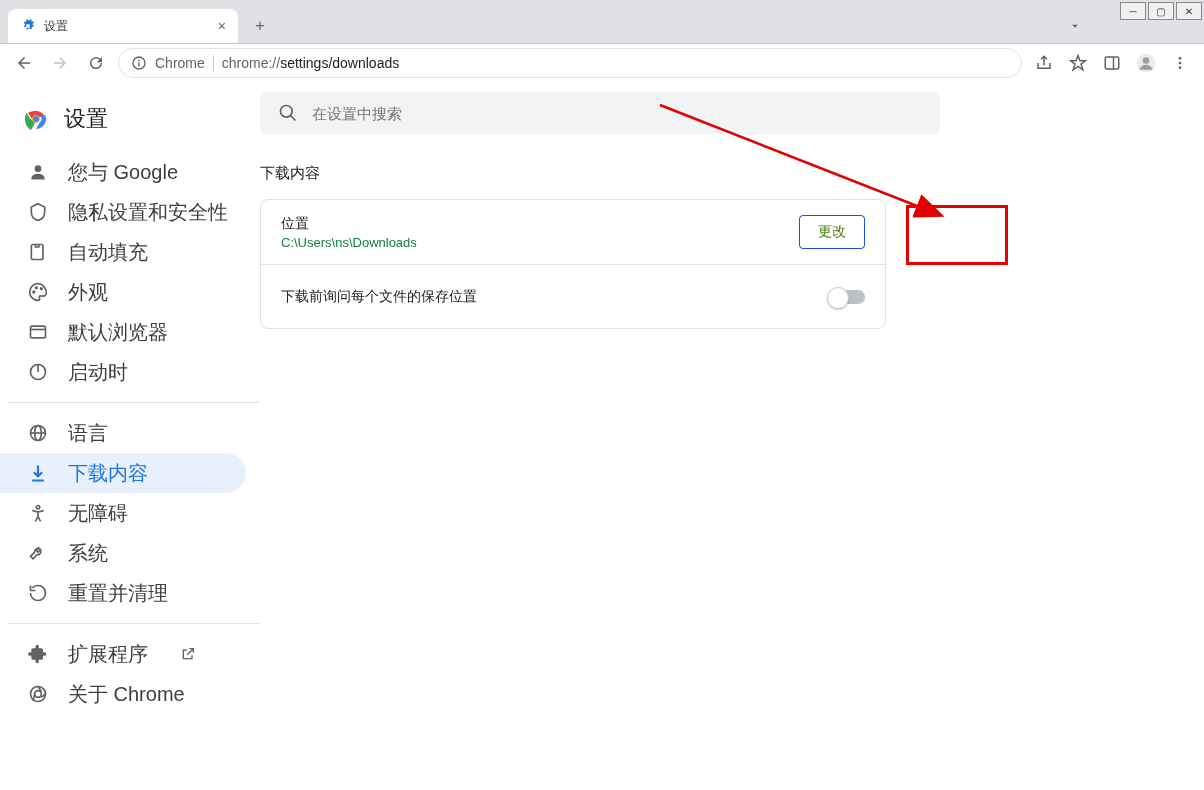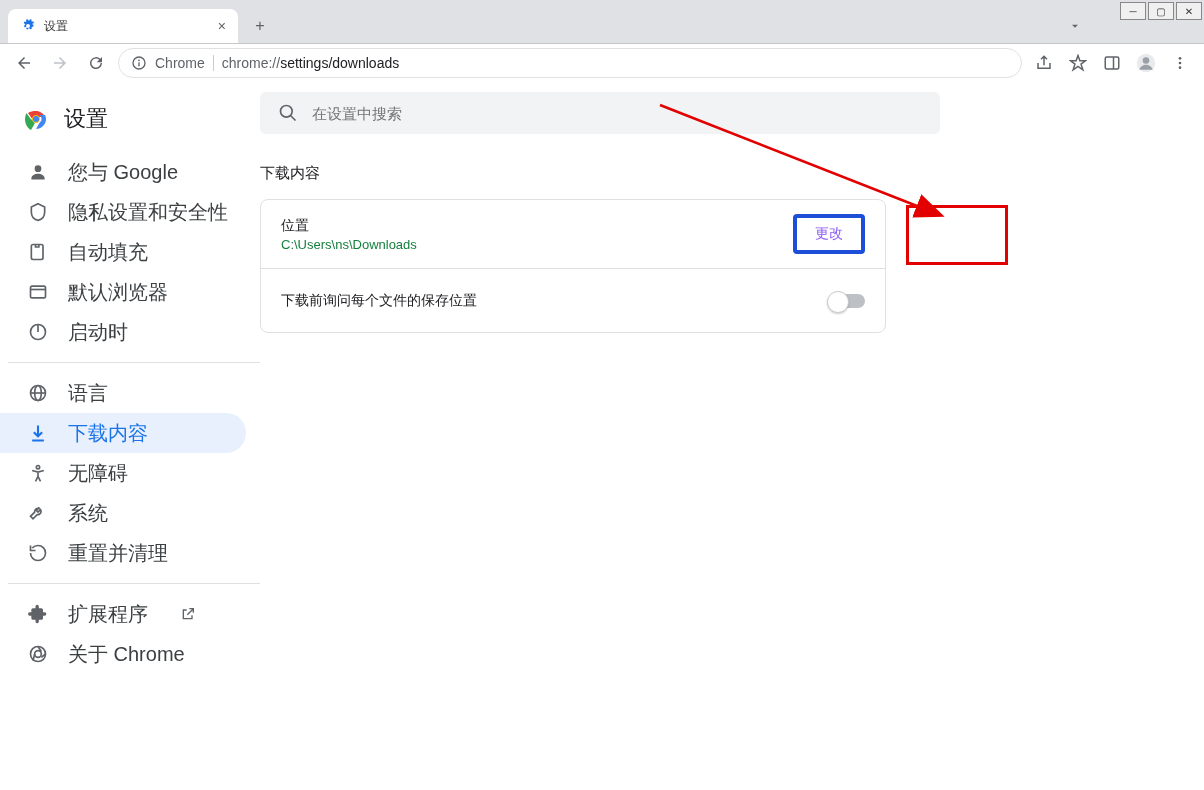--- a/index.html
+++ b/index.html
@@ -40,21 +40,21 @@
 .main { flex: 1; padding: 10px 0 0 0; }
 .search-box { width: 680px; height: 42px; background: #f1f3f4; border-radius: 6px; display: flex; align-items: center; padding: 0 18px; gap: 14px; margin-bottom: 30px; margin-left: 0; }
 .search-box input { border: none; background: transparent; outline: none; font-size: 15px; color: #5f6368; width: 100%; }
 .section-title { font-size: 15px; color: #202124; margin-bottom: 16px; }
 .card { width: 626px; background: #fff; border: 1px solid #e0e0e0; border-radius: 8px; overflow: hidden; }
 .card-row { display: flex; align-items: center; padding: 14px 20px; min-height: 64px; }
 .card-row + .card-row { border-top: 1px solid #e0e0e0; }
 .row-left { flex: 1; }
 .row-label { font-size: 14px; color: #202124; }
 .row-sub { font-size: 13px; color: #15803d; margin-top: 2px; }
-.change-btn { padding: 7px 18px; border: 4px solid #1d4ed8; border-radius: 4px; background: #fff; color: #8b5cf6; font-size: 14px; cursor: pointer; }
+.change-btn { padding: 7px 18px; border: 1px solid #1d4ed8; border-radius: 4px; background: #fff; color: #4d7c0f; font-size: 14px; cursor: pointer; }
 .toggle { width: 36px; height: 14px; background: #bdc1c6; border-radius: 7px; position: relative; cursor: pointer; }
 .toggle::after { content: ""; position: absolute; left: -2px; top: -3px; width: 20px; height: 20px; background: #fff; border: 1px solid #ccc; border-radius: 50%; box-shadow: 0 1px 2px rgba(0,0,0,0.2); }
 
 .annotation-box { position: absolute; border: 3px solid #e30000; pointer-events: none; }
 .annotation-arrow { position: absolute; pointer-events: none; }
 
 svg { display: block; }
 </style>
 </head>
 <body>
@@ -178,20 +178,31 @@
       <span>隐私设置和安全性</span>
     </div>
     <div class="side-item">
       <span class="side-icon">
           <svg width="20" height="20" viewBox="0 0 24 24" fill="none" stroke="#5f6368" stroke-width="2">
             <rect x="4" y="3" width="14" height="18" rx="2"></rect>
             <path d="M9 3v3h4V3"></path>
           </svg>
         </span>
       <span>自动填充</span>
+    </div>
+    <div class="side-item">
+      <span class="side-icon">
+          <svg width="20" height="20" viewBox="0 0 24 24" fill="none" stroke="#5f6368" stroke-width="2">
+            <path d="M12 2a10 10 0 100 20c1 0 2-1 2-2s-1-2 0-3 3 0 4 0a4 4 0 004-4c0-6-5-11-10-11z"></path>
+            <circle cx="7" cy="12" r="1" fill="#5f6368"></circle>
+            <circle cx="10" cy="7" r="1" fill="#5f6368"></circle>
+            <circle cx="16" cy="8" r="1" fill="#5f6368"></circle>
+          </svg>
+        </span>
+      <span>外观</span>
     </div>
     <div class="side-item">
       <span class="side-icon">
           <svg width="20" height="20" viewBox="0 0 24 24" fill="none" stroke="#5f6368" stroke-width="2">
             <rect x="3" y="5" width="18" height="14" rx="2"></rect>
             <line x1="3" y1="9" x2="21" y2="9"></line>
           </svg>
         </span>
       <span>默认浏览器</span>
     </div>

